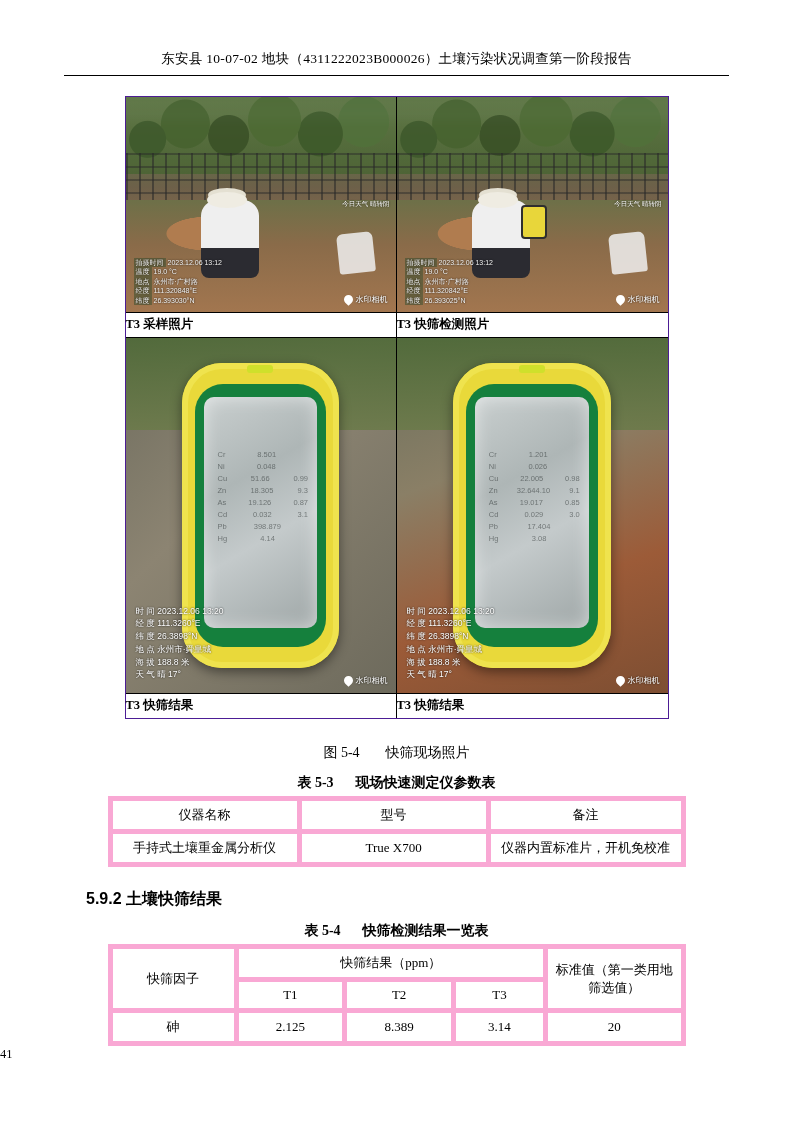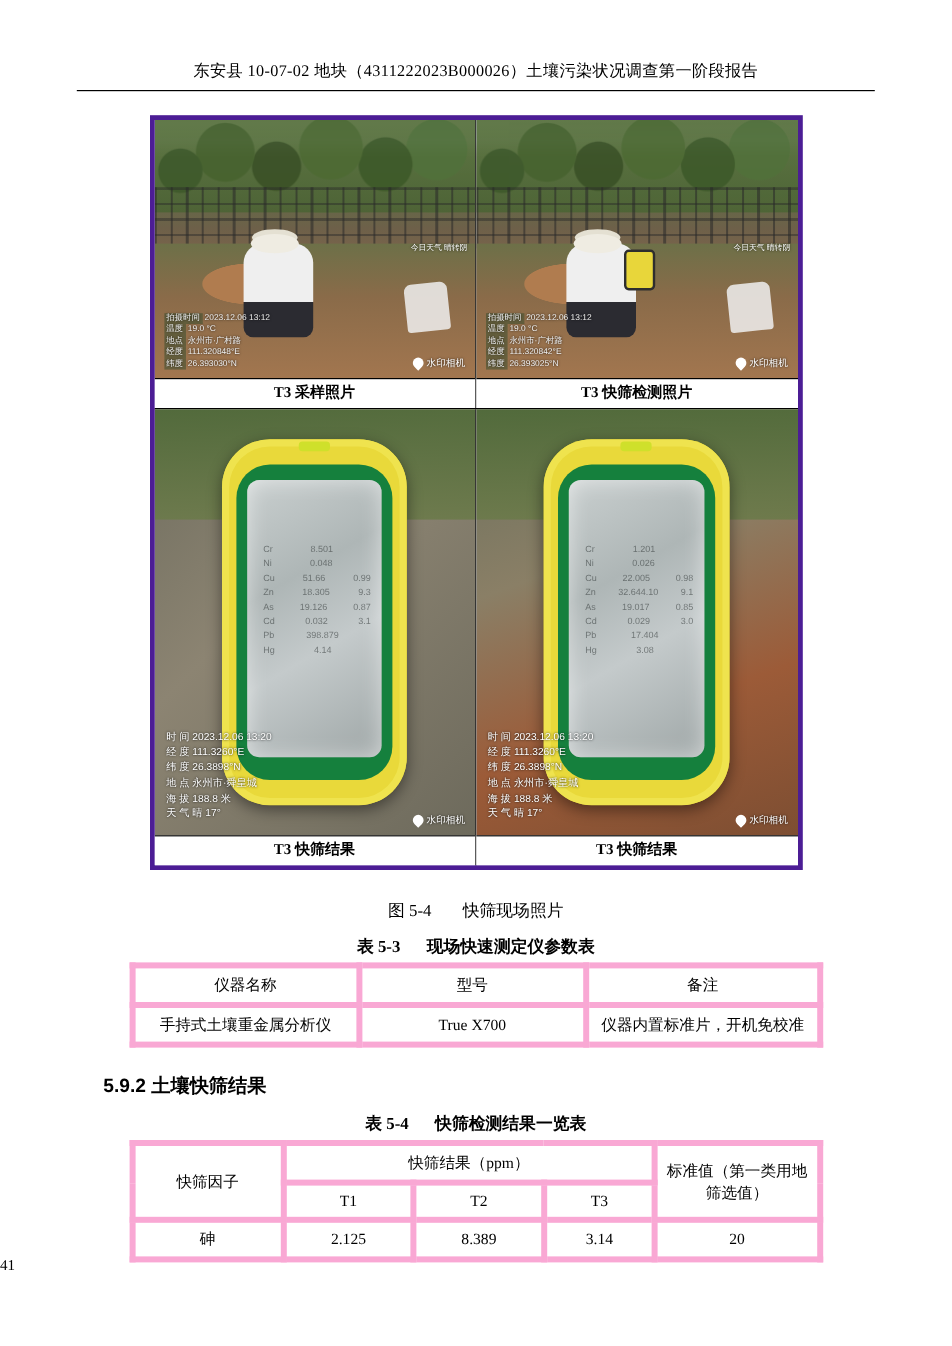--- a/index.html
+++ b/index.html
@@ -31,37 +31,36 @@
   }
   .header-rule {
     margin-top: 7px;
     border-bottom: 1px solid #000;
     width: 100%;
   }
   
   .photo-block {
     margin: 20px auto 0 auto;
     width: 544px;
-    border: 4px solid #4c1d95;
+    border: 1px solid #4c1d95;
     box-sizing: border-box;
   }
   .photo-row {
     display: flex;
     width: 100%;
   }
   .photo-cell {
     width: 50%;
     box-sizing: border-box;
     border-right: 1px solid #000;
     display: flex;
     flex-direction: column;
   }
   .photo-cell:last-child { border-right: none; }
   .photo-caption {
-    text-align: center;
     font-size: 12.5px;
     font-weight: bold;
     padding: 3px 0 4px 0;
     border-top: 1px solid #000;
     background: #fff;
   }
   .row-divider { border-bottom: 1px solid #000; }
 
   .photo-img {
     position: relative;

